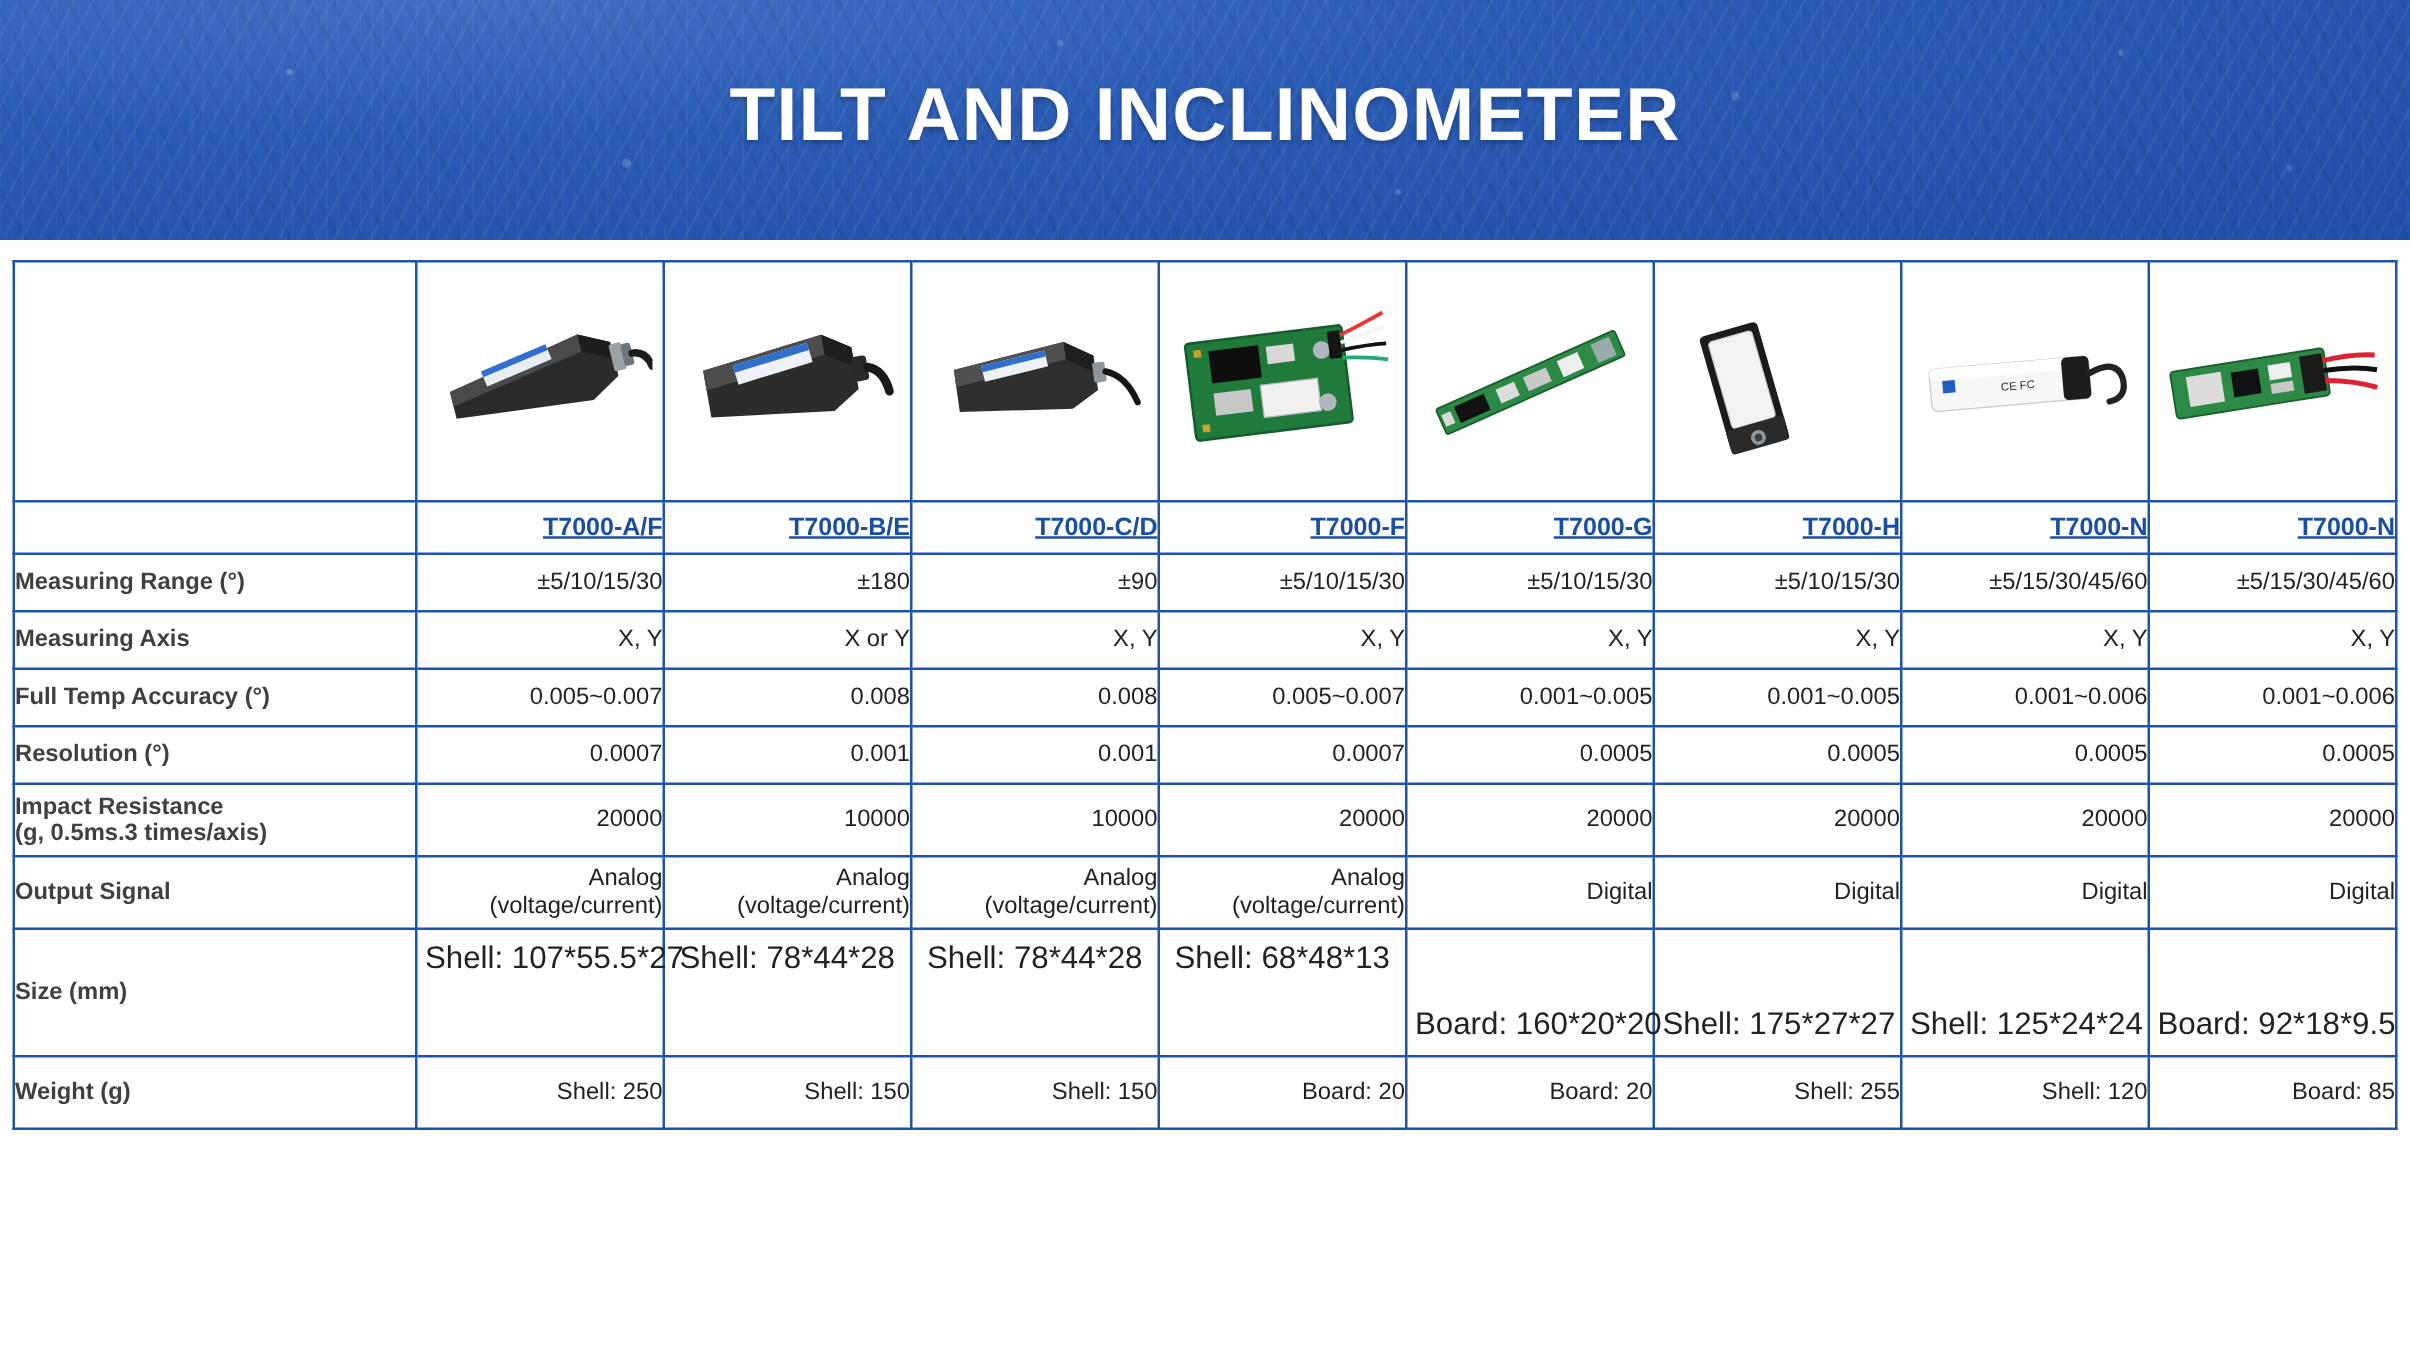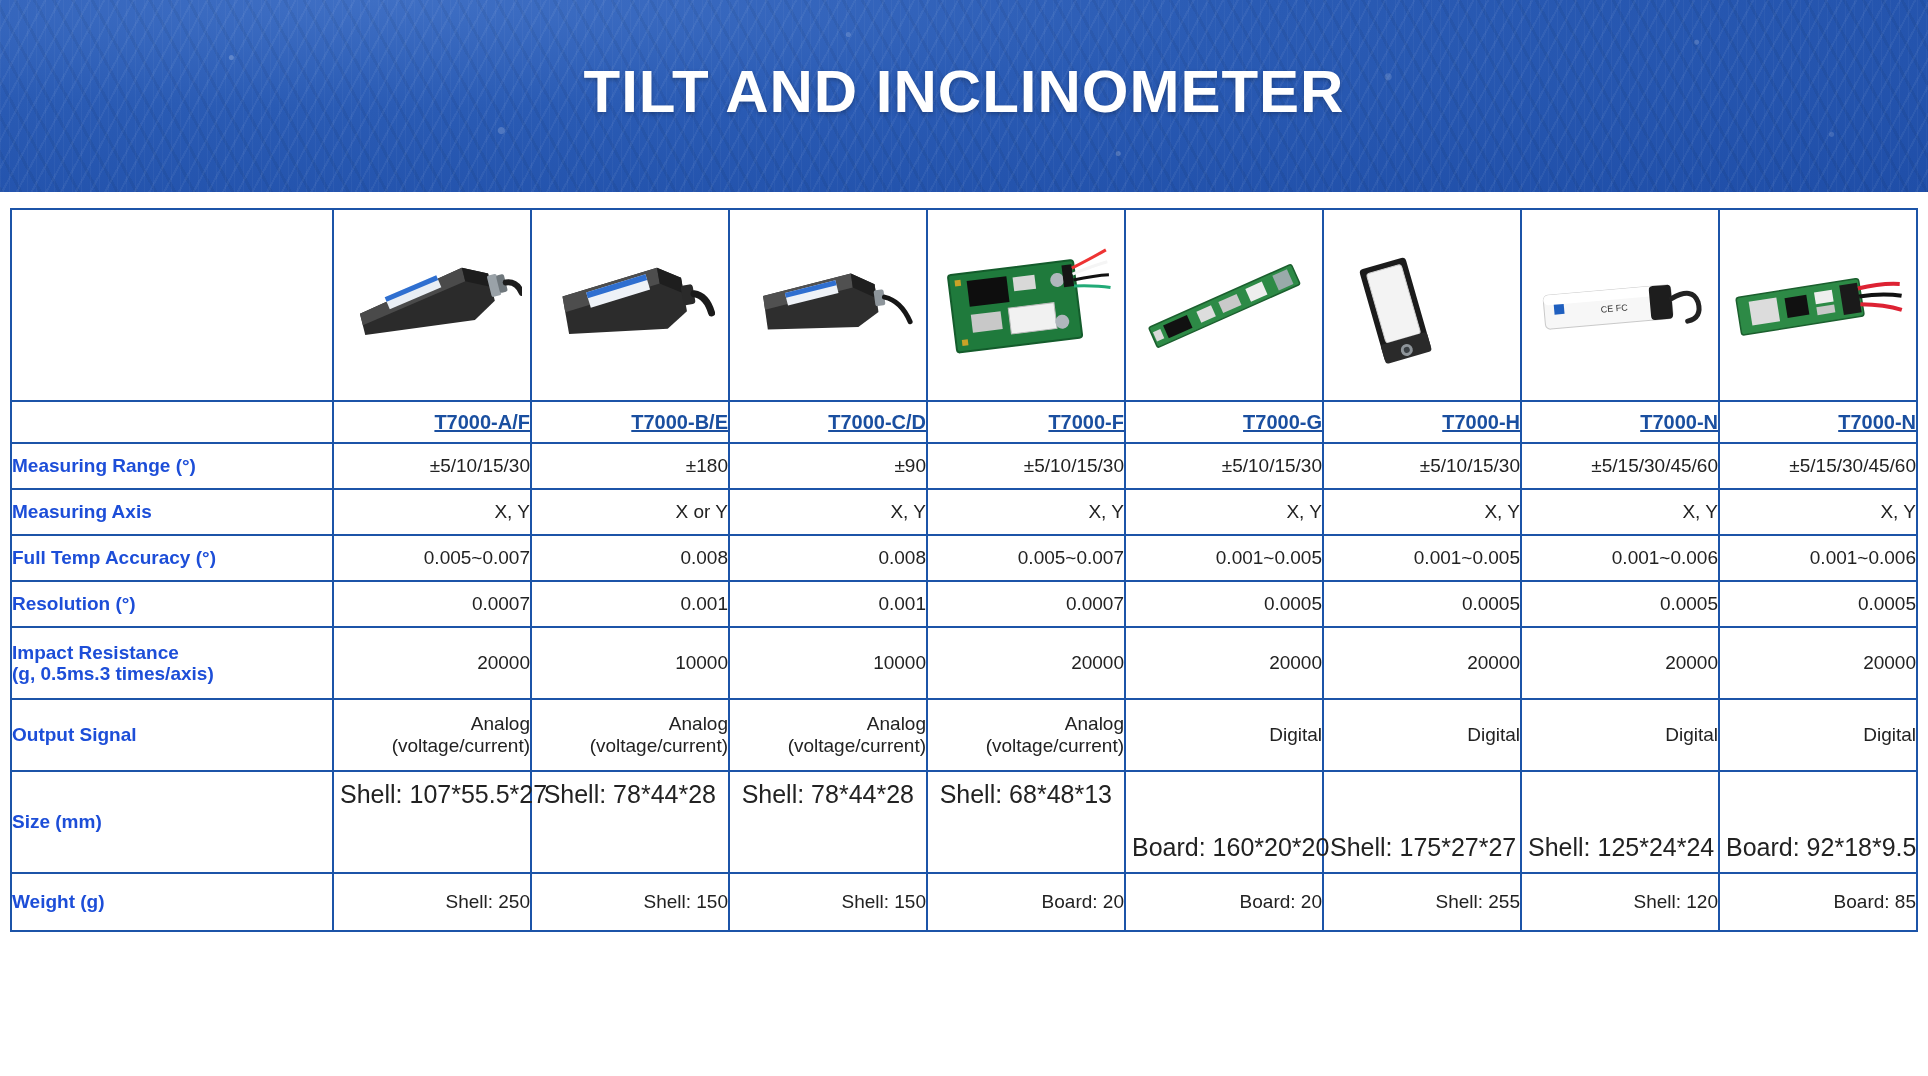--- a/index.html
+++ b/index.html
@@ -99,39 +99,39 @@
     padding: 4px 12px 6px 6px;
     color: #1a4fa0;
     font-weight: bold;
     font-size: 20px;
     white-space: nowrap;
     text-decoration: underline;
   }
 
   
   .row-label {
-    color: #1d4ed8;
+    color: #404040;
     font-weight: bold;
     font-size: 19px;
     padding: 6px 8px 6px 10px;
     line-height: 1.12;
     text-align: left;
   }
   .row-label .sub { display: block; }
   .val {
     color: #222222;
     font-size: 19px;
     text-align: right;
     padding: 6px 12px 6px 6px;
     line-height: 1.18;
     white-space: nowrap;
   }
   .val .line { display: block; }
   tr.data-row { height: 46px; }
-  tr.tall-row { height: 72px; }
+  tr.tall-row { height: 58px; }
   tr.size-row { height: 100px; }
   tr.weight-row { height: 58px; margin-top: 20px; }
 
   
   .size-cell {
     height: 100px;
     position: relative;
     padding: 0;
   }
   .size-inner {

